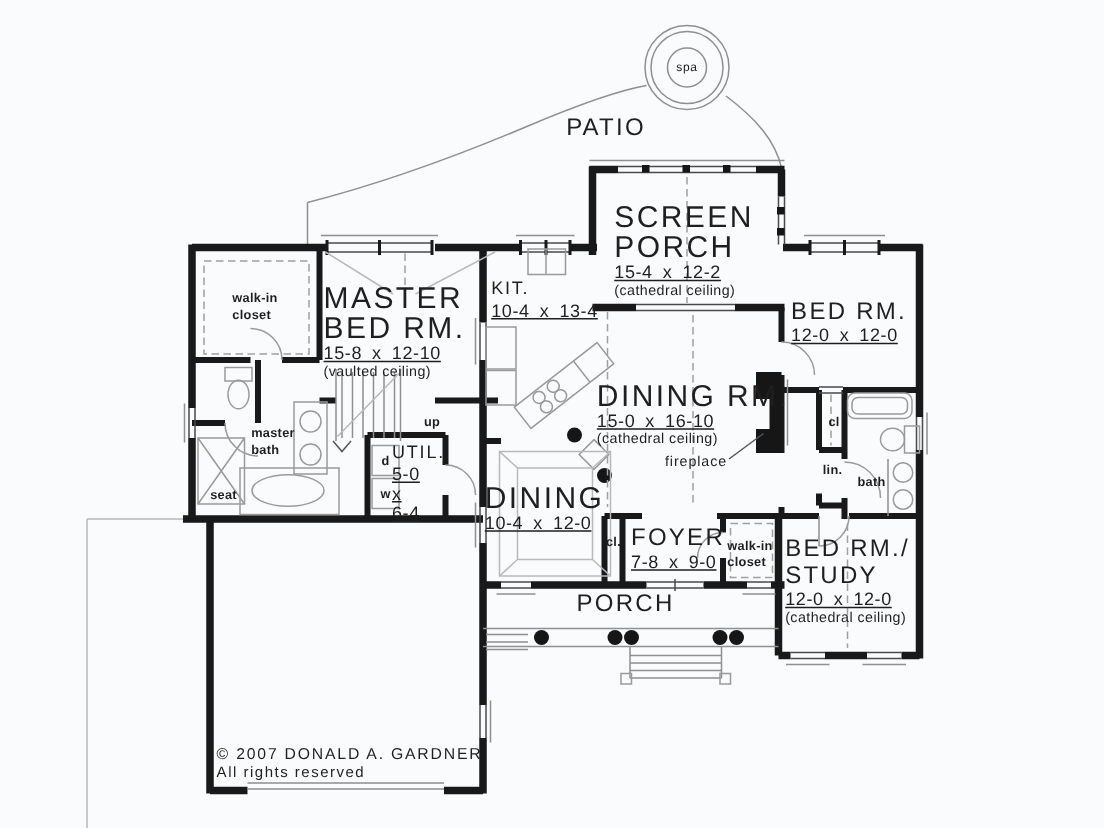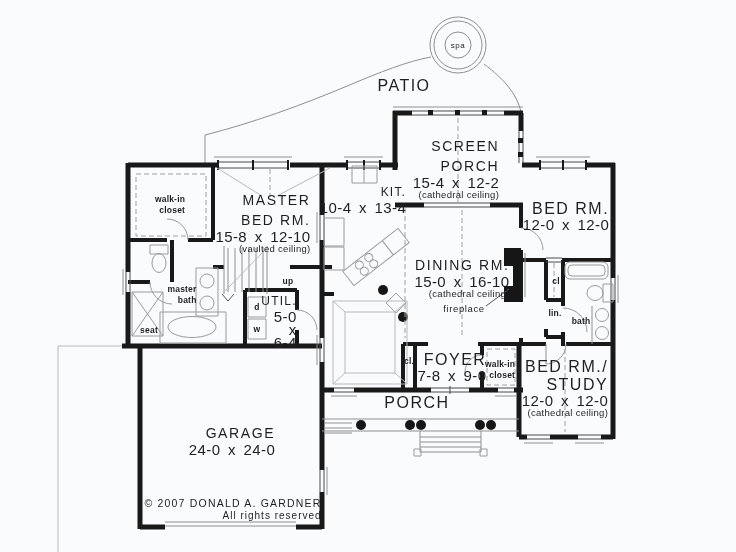--- a/index.html
+++ b/index.html
@@ -10,25 +10,25 @@
   .w5{stroke:#191919;stroke-width:5;fill:none;stroke-linecap:butt;}
   .w4{stroke:#191919;stroke-width:4;fill:none;stroke-linecap:butt;}
   .thin{stroke:#8f8f8f;stroke-width:1;fill:none;}
   .thin2{stroke:#b9b9b9;stroke-width:1;fill:none;}
   .furn{stroke:#9a9a9a;stroke-width:1;fill:none;}
   .win{stroke:#4a4a4a;stroke-width:1;fill:none;}
   .wt{stroke:#191919;stroke-width:2;fill:none;}
   .dash{stroke:#a0a0a0;stroke-width:1;fill:none;stroke-dasharray:5 3;}
   .arc{stroke:#9a9a9a;stroke-width:1;fill:none;}
   .dk{stroke:#555;stroke-width:1;fill:none;}
-  .lbl{position:absolute;transform:translate(-50%,-50%);text-align:right;white-space:nowrap;}
-  .name{font-size:14px;line-height:20px;letter-spacing:1.6px;}
+  .lbl{position:absolute;transform:translate(-50%,-50%);text-align:left;white-space:nowrap;}
+  .name{font-size:20px;line-height:20px;letter-spacing:1.6px;}
   .name-lg{font-size:16px;line-height:18px;letter-spacing:1.5px;}
   .name-md{font-size:12px;line-height:17px;letter-spacing:1.2px;}
-  .dims{font-size:15px;line-height:13px;letter-spacing:.4px;word-spacing:3px;}
+  .dims{font-size:12px;line-height:13px;letter-spacing:.4px;word-spacing:3px;text-decoration:underline;}
   .note{font-size:9.5px;line-height:12px;letter-spacing:.3px;}
   .tiny{font-size:8.5px;line-height:10.5px;font-weight:700;letter-spacing:.2px;}
   .spa-t{font-size:8px;line-height:9px;letter-spacing:.5px;}
   .copy1{font-size:10.5px;line-height:14px;letter-spacing:1.2px;}
   .copy2{font-size:10px;line-height:12px;letter-spacing:1px;}
 </style>
 </head>
 <body>
 
 <div class="canvas">
@@ -236,37 +236,37 @@
 </div>
 <div class="lbl tiny" style="left:464px;top:309px;font-size:9.5px;font-weight:400;letter-spacing:.6px">fireplace</div>
 
 <div class="lbl" style="left:279px;top:321px">
   <div class="name-md">UTIL.</div>
   <div class="dims">5-0</div>
   <div class="dims">x</div>
   <div class="dims">6-4</div>
 </div>
 
+<div class="lbl" style="left:363px;top:339px">
+  <div class="name">DINING</div>
+  <div class="dims">10-4 x 12-0</div>
+</div>
 
 <div class="lbl" style="left:452px;top:366px">
   <div class="name-lg">FOYER</div>
   <div class="dims">7-8 x 9-0</div>
 </div>
 
 <div class="lbl" style="left:565px;top:388px">
   <div class="name-lg">BED RM./</div>
   <div class="name-lg">STUDY</div>
   <div class="dims">12-0 x 12-0</div>
   <div class="note">(cathedral ceiling)</div>
 </div>
 
-<div class="lbl" style="left:232px;top:439px">
-  <div class="name">GARAGE</div>
-  <div class="dims">24-0 x 24-0</div>
-</div>
 
 <div class="lbl name-lg" style="left:417px;top:403px">PORCH</div>
 
 <div class="lbl tiny" style="left:170px;top:204px">
   <div>walk-in</div>
   <div>closet</div>
 </div>
 <div class="lbl tiny" style="left:500px;top:369px">
   <div>walk-in</div>
   <div>closet</div>

